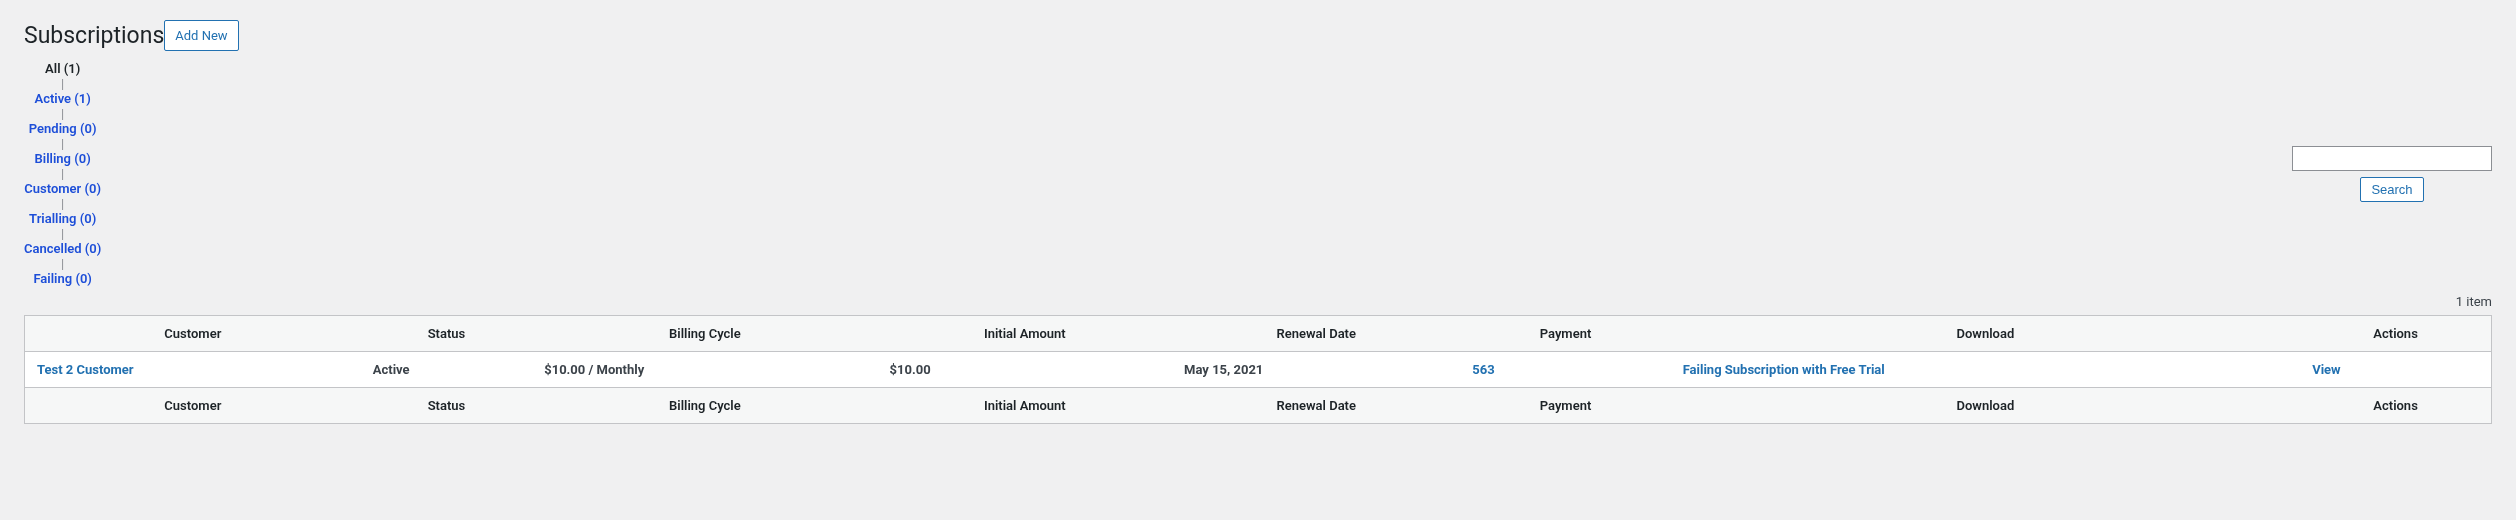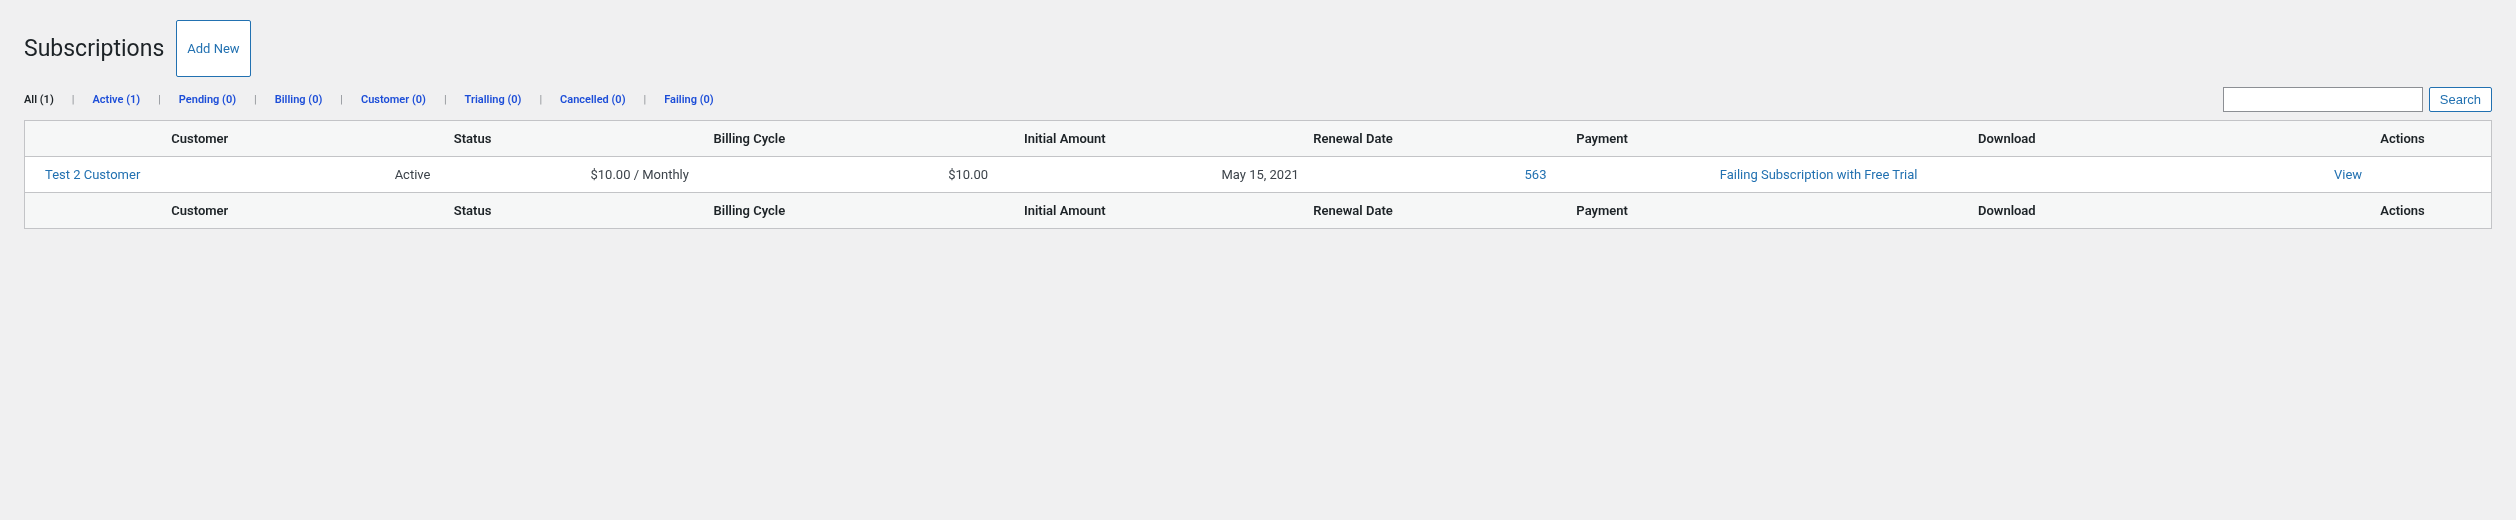--- a/index.html
+++ b/index.html
@@ -10,50 +10,51 @@
       color: #3c434a;
       min-width: 2516px;
     }
     .page-wrapper {
       padding: 20px 24px;
       min-height: 520px;
     }
     .page-header {
       display: flex;
       align-items: center;
-      gap: 12px;
+      gap: 0;
       margin-bottom: 10px;
     }
     .page-title {
       font-size: 23px;
       font-weight: 400;
       color: #1d2327;
     }
     .add-new-btn {
       border: 1px solid #2271b1;
       color: #2271b1;
       background: #fff;
-      padding: 20px 10px;
+      padding: 7px 10px;
       font-size: 13px;
       cursor: pointer;
       border-radius: 2px;
       text-decoration: none;
     }
     .filter-bar {
       display: flex;
       align-items: center;
       justify-content: space-between;
       margin-bottom: 8px;
     }
     .filter-links {
       display: flex;
       align-items: center;
-      gap: 12px;
-      font-size: 11px;
+      gap: 0;
+      font-size: 13px;
       flex-wrap: wrap;
+      flex-direction: column;
     }
     .filter-link-item {
       display: flex;
       align-items: center;
       gap: 4px;
     }
     .filter-link-item a {
       color: #1d4ed8;
       text-decoration: none;
       font-weight: 600;
@@ -65,20 +66,21 @@
       text-decoration: none;
     }
     .filter-separator {
       margin: 0 6px;
       color: #8c8f94;
     }
     .search-area {
       display: flex;
       align-items: center;
       gap: 6px;
+      flex-direction: column;
     }
     .search-input {
       border: 1px solid #8c8f94;
       padding: 4px 8px;
       font-size: 13px;
       width: 200px;
       background: #fff;
     }
     .search-btn {
       border: 1px solid #2271b1;
@@ -112,24 +114,25 @@
       text-align: center;
       font-weight: 600;
       font-size: 13px;
       color: #1d2327;
     }
     tfoot tr th {
       border-bottom: none;
       border-top: 1px solid #c3c4c7;
     }
     tbody tr td {
-      padding: 10px 20px;
+      padding: 10px 12px;
       border-bottom: 1px solid #c3c4c7;
       font-size: 13px;
       vertical-align: top;
+      font-weight: bold;
     }
     tbody tr:last-child td {
       border-bottom: none;
     }
     .link-blue {
       color: #2271b1;
       text-decoration: none;
     }
   </style>
 </head>
@@ -199,20 +202,21 @@
           <span>(0)</span>
         </a>
       </span>
     </div>
     <div class="search-area">
       <input class="search-input" type="text" style="">
       <button class="search-btn">Search</button>
     </div>
   </div>
 
+  <div class="item-count">1 item</div>
 
   <div class="table-wrap">
     <table>
       <thead>
         <tr>
           <th>Customer</th>
           <th>Status</th>
           <th>Billing Cycle</th>
           <th>Initial Amount</th>
           <th>Renewal Date</th>

